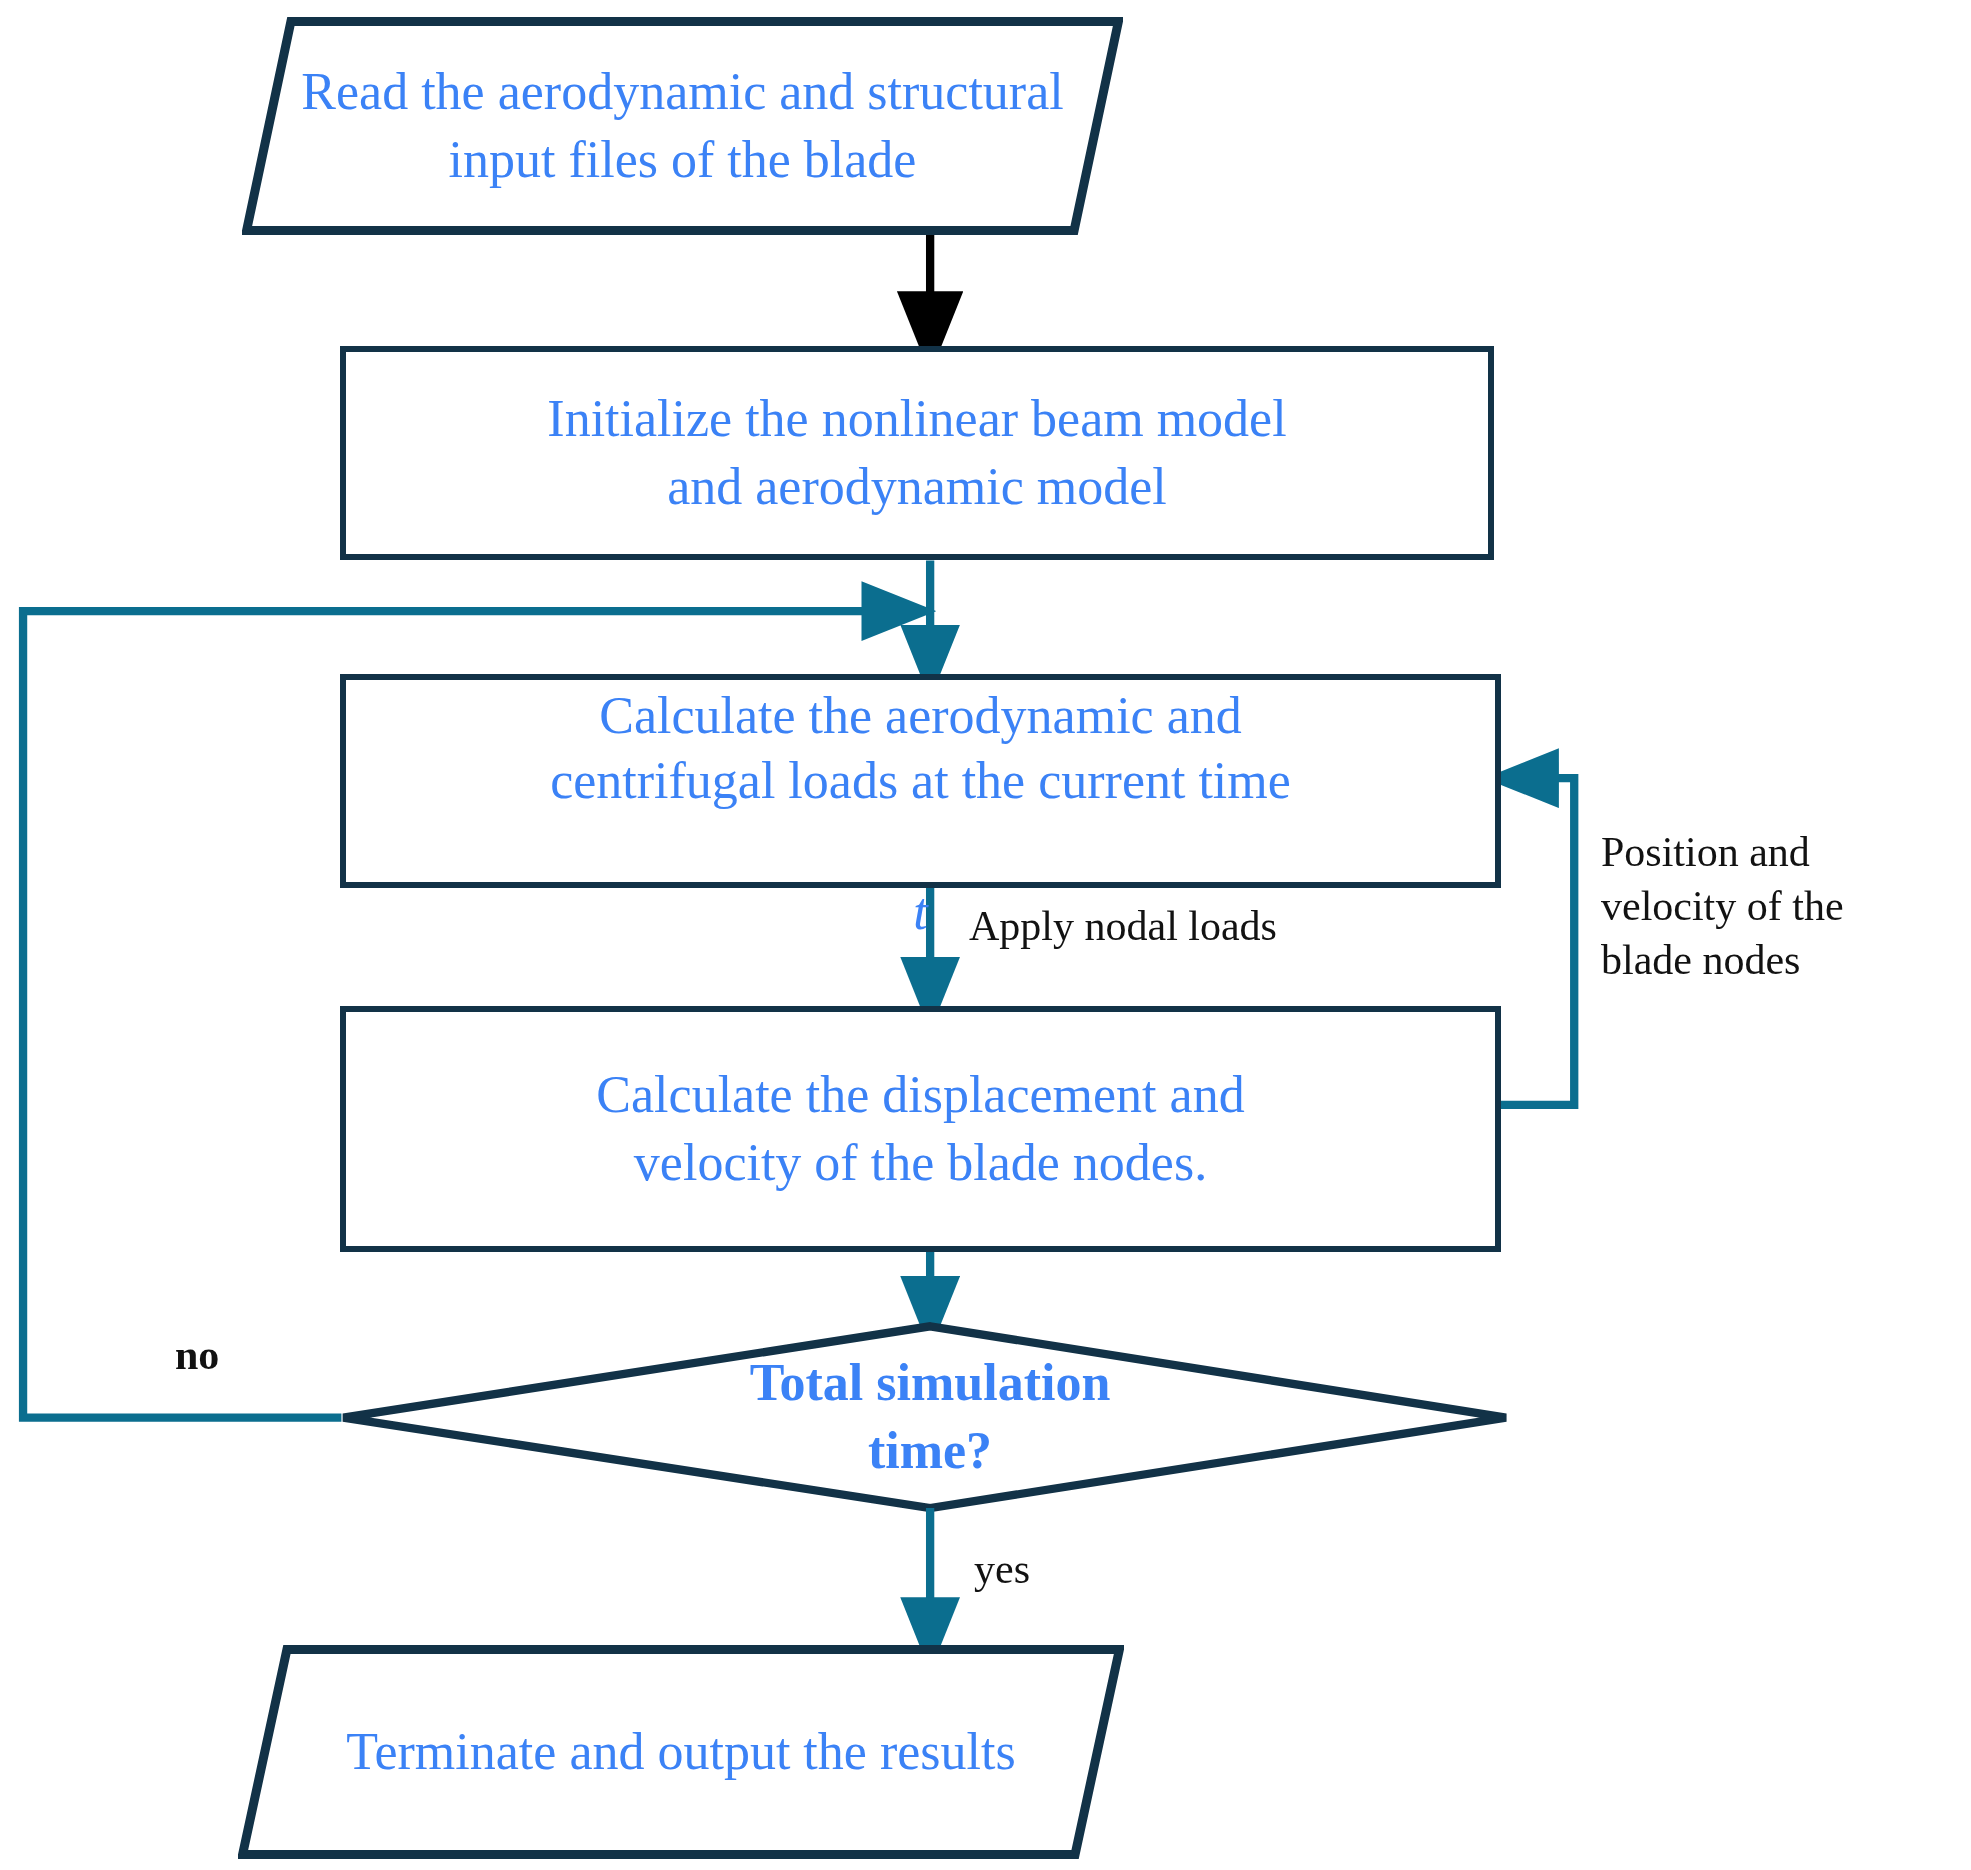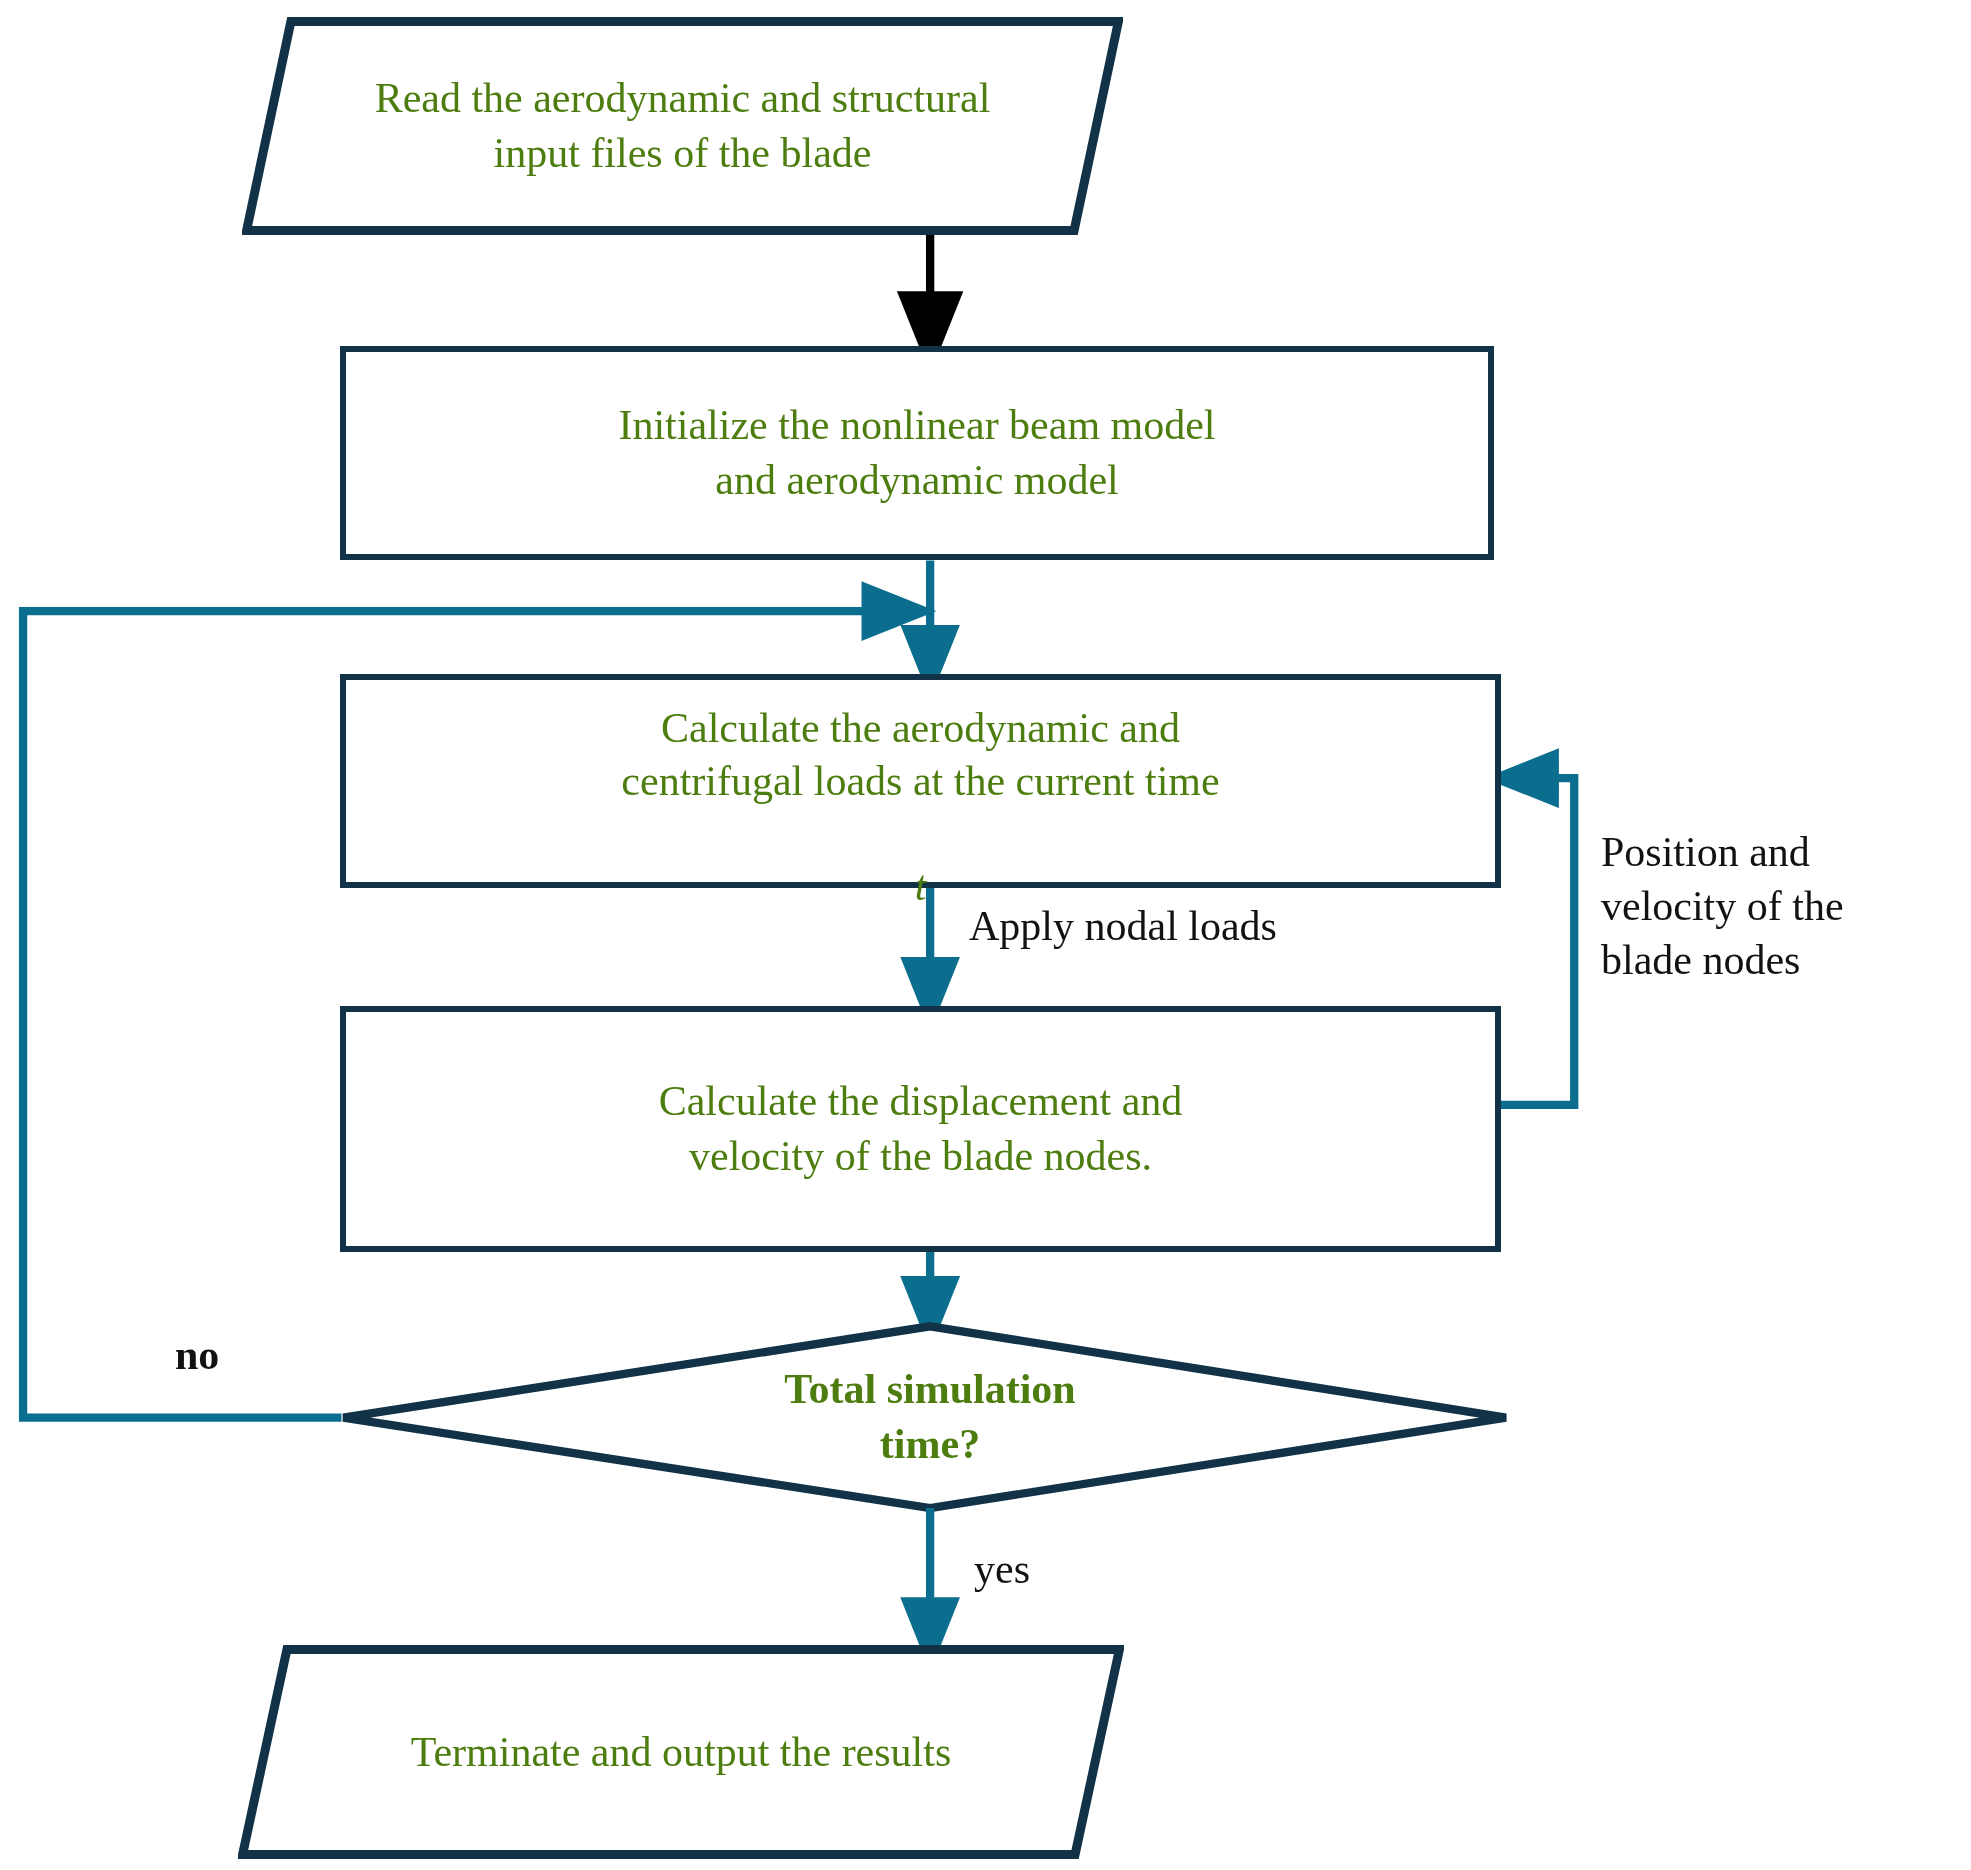--- a/index.html
+++ b/index.html
@@ -1,21 +1,21 @@
 <!DOCTYPE html>
 <html style="font-size:14.8px"><head>
 <meta charset="utf-8">
 <title>Flowchart</title>
 <style>
   html,body{margin:0;padding:0;background:#ffffff;}
   body{font-family:"Liberation Serif","DejaVu Serif",serif;}
   #stage{position:relative;width:1971px;height:1871px;background:#fff;overflow:hidden;}
   #wires{position:absolute;left:0;top:0;width:1971px;height:1871px;}
   .node{position:absolute;box-sizing:border-box;display:flex;align-items:center;justify-content:center;text-align:center;color:#000;}
-  .node .txt{display:block;width:100%;padding:0 16.6px;line-height:1.30;font-size:42px;color:#4d7c0f;white-space:pre-line;}
+  .node .txt{display:block;width:100%;padding:0 16.6px;line-height:1.30;font-size:52px;color:#3b82f6;white-space:pre-line;}
   .rect{border:6.5px solid #123247;background:#ffffff;}
   .para{background:transparent;}
   .para .shape{position:absolute;left:0;top:0;width:100%;height:100%;}
   .para .txt{position:relative;z-index:2;}
   .edge-label{position:absolute;color:#121212;font-size:42px;line-height:1.28;white-space:pre-line;}
   .ital{font-style:italic;}
   #b1{left:242px;  top:16.6px;   width:881px;  height:218px;}
   #b2{left:340px;  top:346px;  width:1154px; height:214px;}
   #b3{left:340px;  top:674px;  width:1161px; height:214px;}
   #b4{left:340px;  top:1006px; width:1161px; height:246px;}

